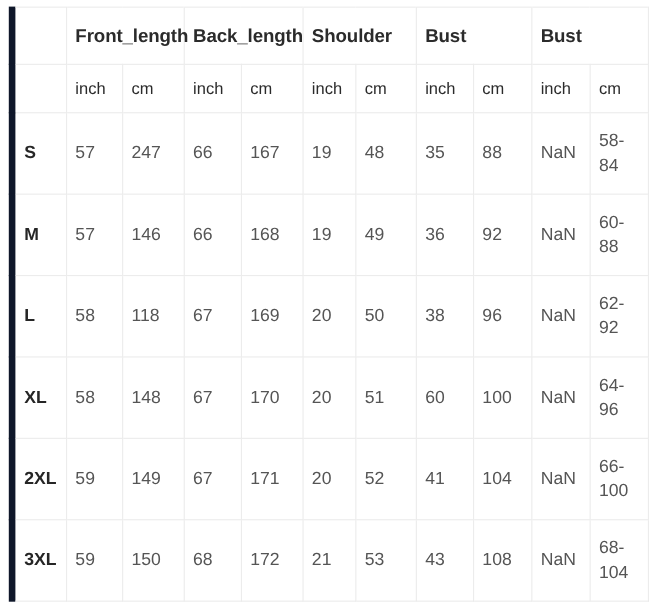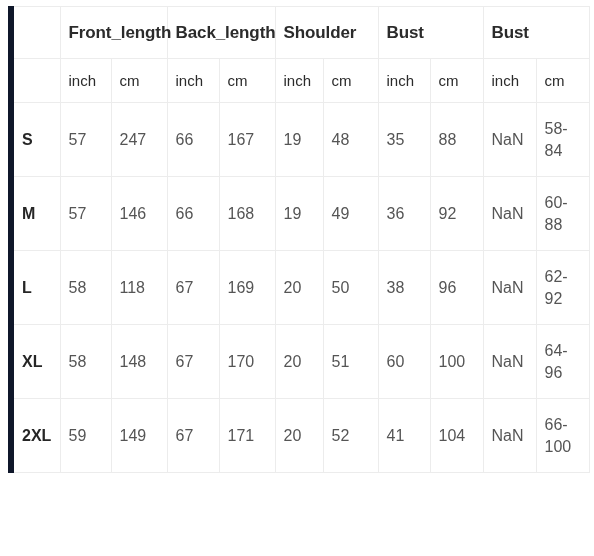--- a/index.html
+++ b/index.html
@@ -194,15 +194,28 @@
         <td>149</td>
         <td>67</td>
         <td>171</td>
         <td>20</td>
         <td>52</td>
         <td>41</td>
         <td>104</td>
         <td>NaN</td>
         <td class="wrap-cell">66-100</td>
       </tr>
+      <tr>
+        <td class="size-label">3XL</td>
+        <td>59</td>
+        <td>150</td>
+        <td>68</td>
+        <td>172</td>
+        <td>21</td>
+        <td>53</td>
+        <td>43</td>
+        <td>108</td>
+        <td>NaN</td>
+        <td class="wrap-cell">68-104</td>
+      </tr>
     </tbody>
   </table>
 </div>
 
 </body></html>

